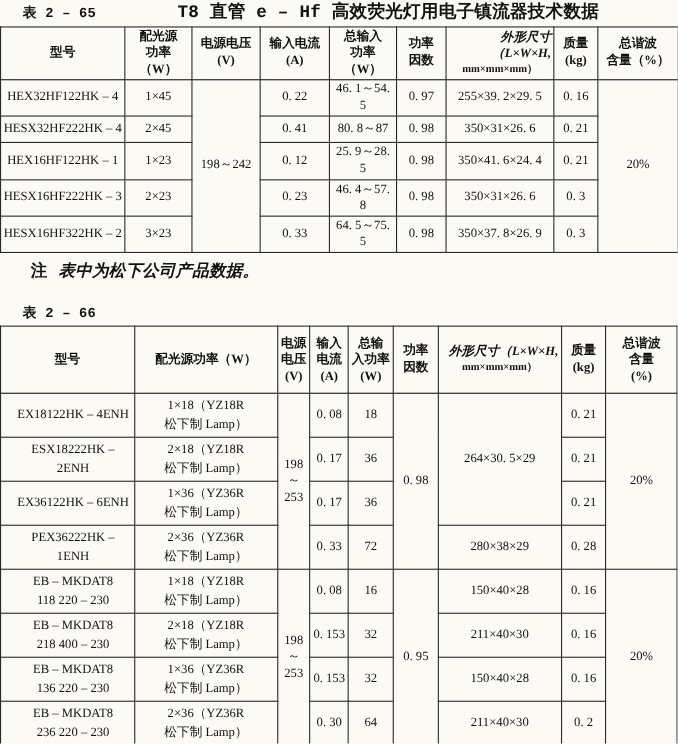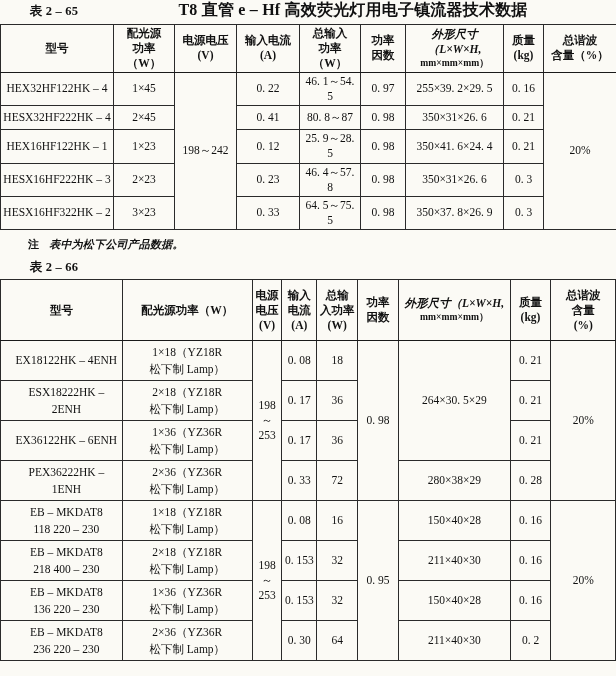--- a/index.html
+++ b/index.html
@@ -22,20 +22,21 @@
     background: #fbfaf5;
   }
 
   
   .caption-row {
     display: flex;
     align-items: baseline;
     font-weight: bold;
     font-size: 12.5px;
     letter-spacing: 0.2px;
+    font-family: Liberation Mono, monospace;
   }
   .caption-label {
     width: 108px;
     text-align: center;
     flex: 0 0 auto;
   }
   .caption-title {
     flex: 1 1 auto;
     text-align: center;
     padding-right: 18px;
@@ -64,45 +65,45 @@
     line-height: 1.3;
   }
   table.data {
     border-top: 1.6px solid #1a1a1a;
     border-bottom: 1.6px solid #1a1a1a;
   }
   table.data thead tr:last-child th {
     border-bottom: 1.4px solid #1a1a1a;
   }
   table.data tbody tr:first-child td { border-top: none; }
-  .ital { font-style: italic; }
+  .ital { font-style: italic; text-align: right; }
   .mono-sm { font-size: 9.6px; }
 
   .note {
-    font-size: 11px;
+    font-size: 15px;
     font-weight: bold;
     padding: 7px 0 0 28px;
     letter-spacing: 0.2px;
   }
   .note .note-word { margin-right: 10px; }
   .note .note-text { font-style: italic; font-weight: bold; }
 
   
   #table-2-65 { margin-top: 3px; }
   #table-2-65 tbody td { height: 21px; }
   #table-2-65 thead th { height: 40px; }
 
   
   #table-2-66 { margin-top: 3px; }
   #table-2-66 thead th { height: 58px; }
   #table-2-66 tbody td { height: 37px; }
   #table-2-66 .model2 { line-height: 1.45; padding-left: 12px; }
   #table-2-66 .lamp2 { line-height: 1.45; margin-top: 28px; }
 
-  .sect2 { margin-top: 7px; justify-content: space-between; }
+  .sect2 { margin-top: 20px; justify-content: space-between; }
   .twoline span { display: block; }
 </style>
 </head>
 <body>
 
 <div class="page">
 
   <div class="caption-row">
     <div class="caption-label">表 2 – 65</div>
     <div class="caption-title">T8 直管 e – Hf 高效荧光灯用电子镇流器技术数据</div>

